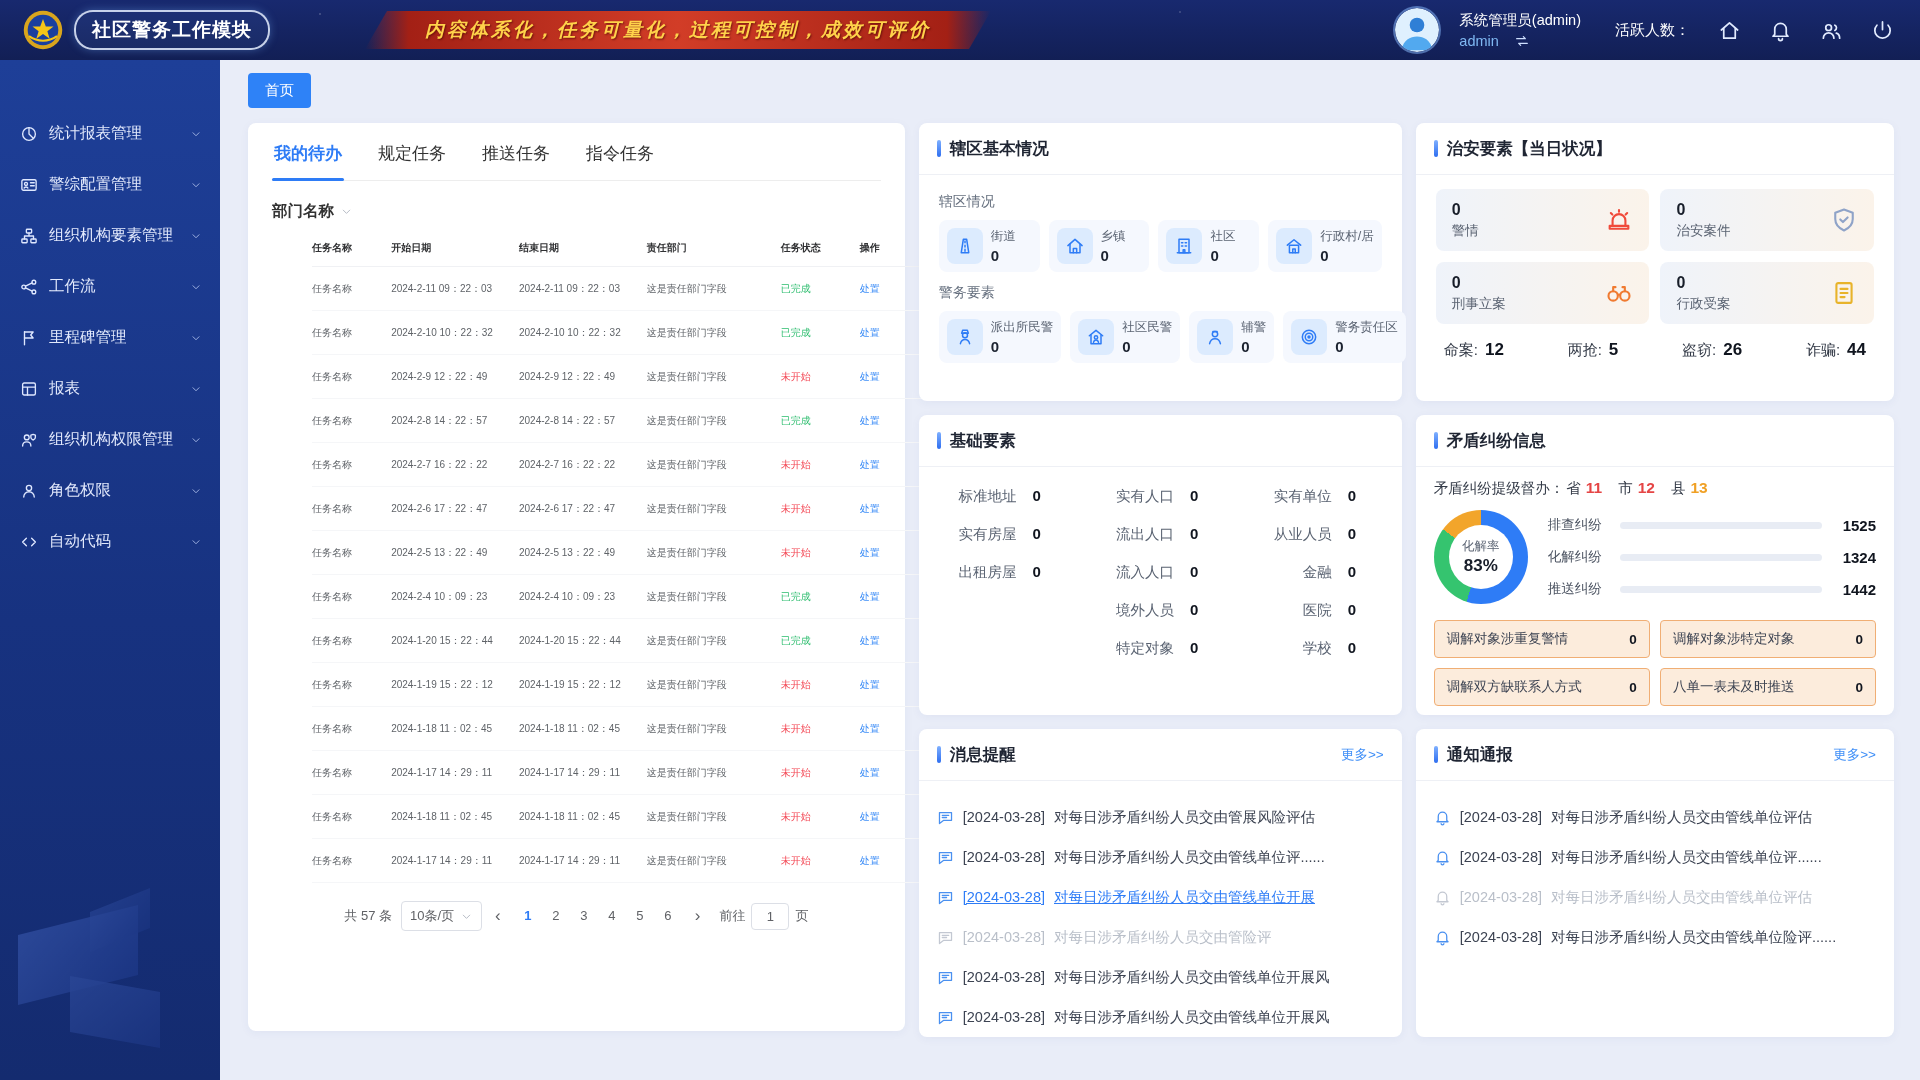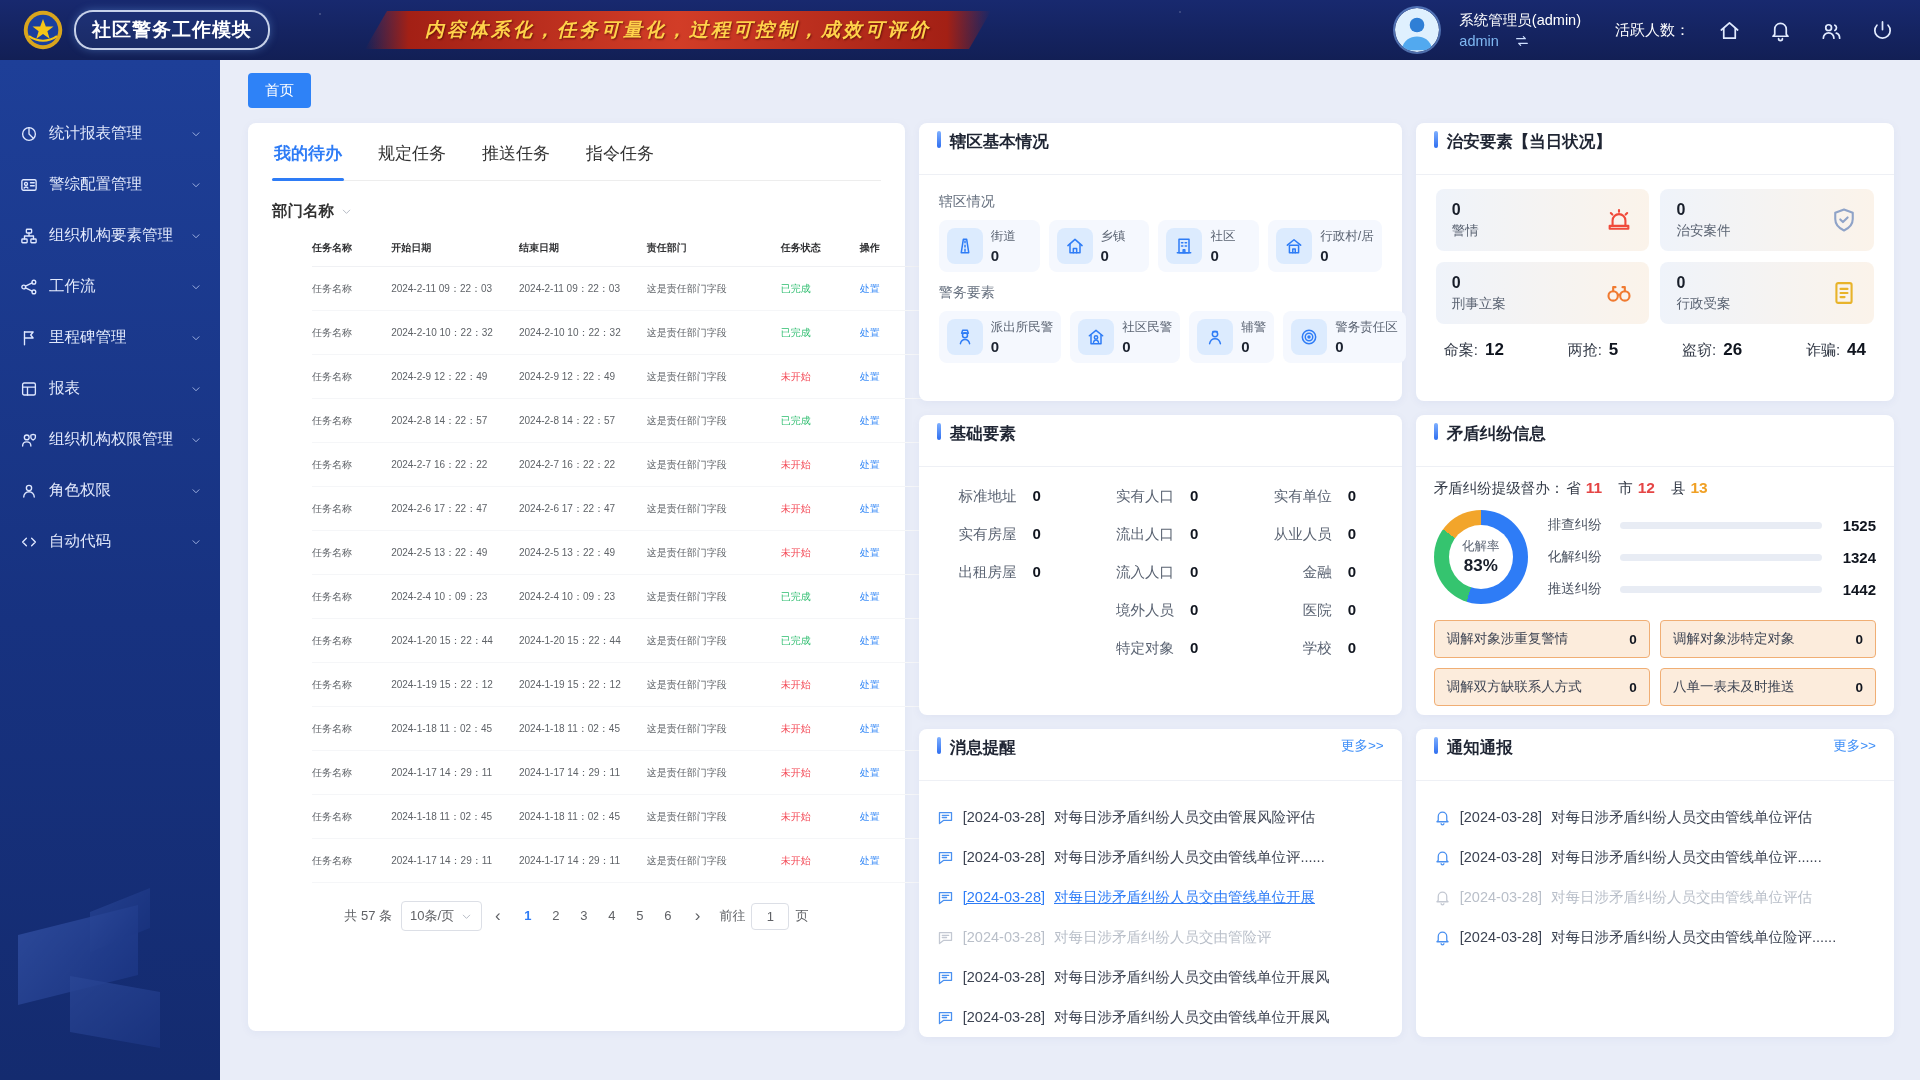--- a/index.html
+++ b/index.html
@@ -58,21 +58,21 @@
 
   
   main { position:absolute; top:60px; left:218px; right:0; bottom:0; padding:13px 26px 0 30px; overflow:hidden; }
   .page-tab { display:inline-block; background:#2e82f7; color:#fff; font-size:14.5px;
     padding:8px 17px; border-radius:4px; cursor:pointer; }
   .cols { display:flex; gap:14px; margin-top:15px; align-items:flex-start; }
   .card { background:#fff; border-radius:8px; box-shadow:0 2px 10px rgba(30,60,140,.05); }
   .col { display:flex; flex-direction:column; gap:14px; }
   .col2 { width:483px; } .col3 { width:480px; }
 
-  .card-title { display:flex; align-items:flex-start; height:52px; padding:8px 18px;
+  .card-title { display:flex; align-items:center; height:52px; padding:8px 18px;
     font-size:16.5px; font-weight:bold; color:#1f2533; border-bottom:1px solid #eef0f5; }
   .card-title::before { content:""; width:4px; height:17px; border-radius:2px; margin-right:9px;
     background:linear-gradient(180deg,#7fb0ff 0%,#2e6ef0 100%); }
   .more-link { margin-left:auto; font-size:13.5px; font-weight:normal; color:#3e8ef7; cursor:pointer; }
   .card-body { padding:14px 20px 10px; }
 
   
   .col1 { width:659px; height:908px; padding:0 24px 10px; }
   .todo-tabs { display:flex; gap:32px; border-bottom:1px solid #ededed; }
   .todo-tab { padding:19px 2px 15px; font-size:17px; color:#333; cursor:pointer; position:relative; }

